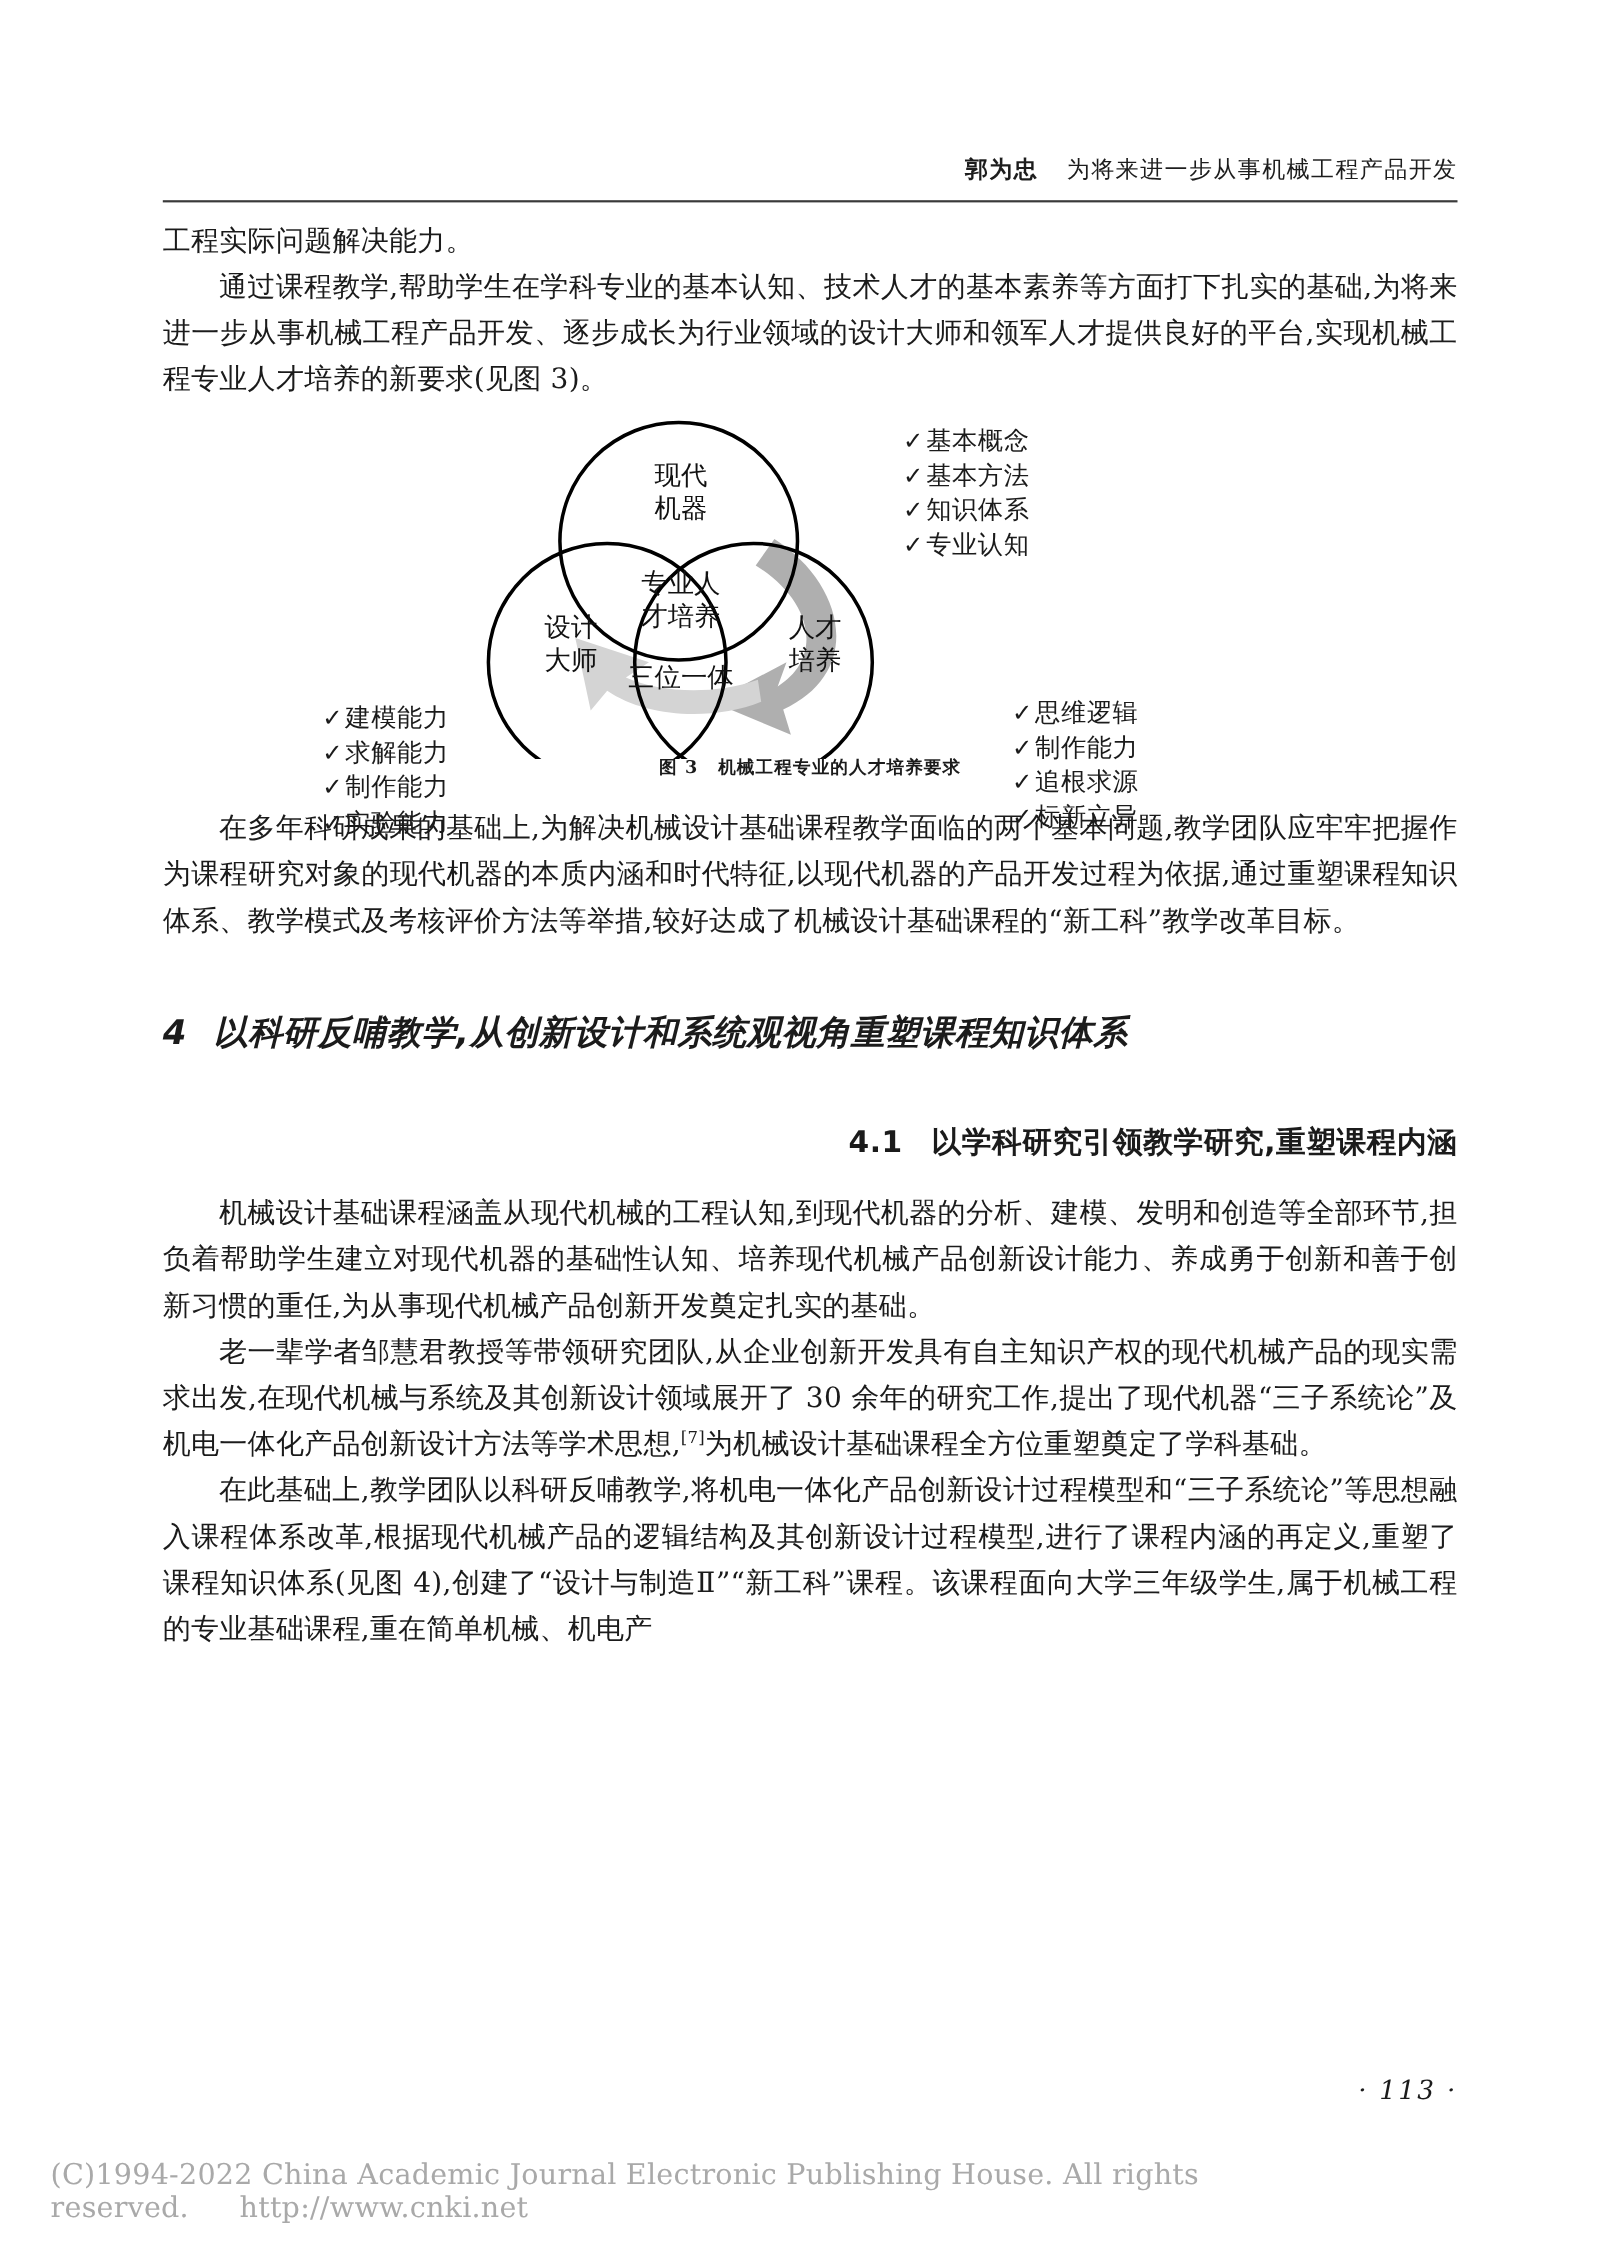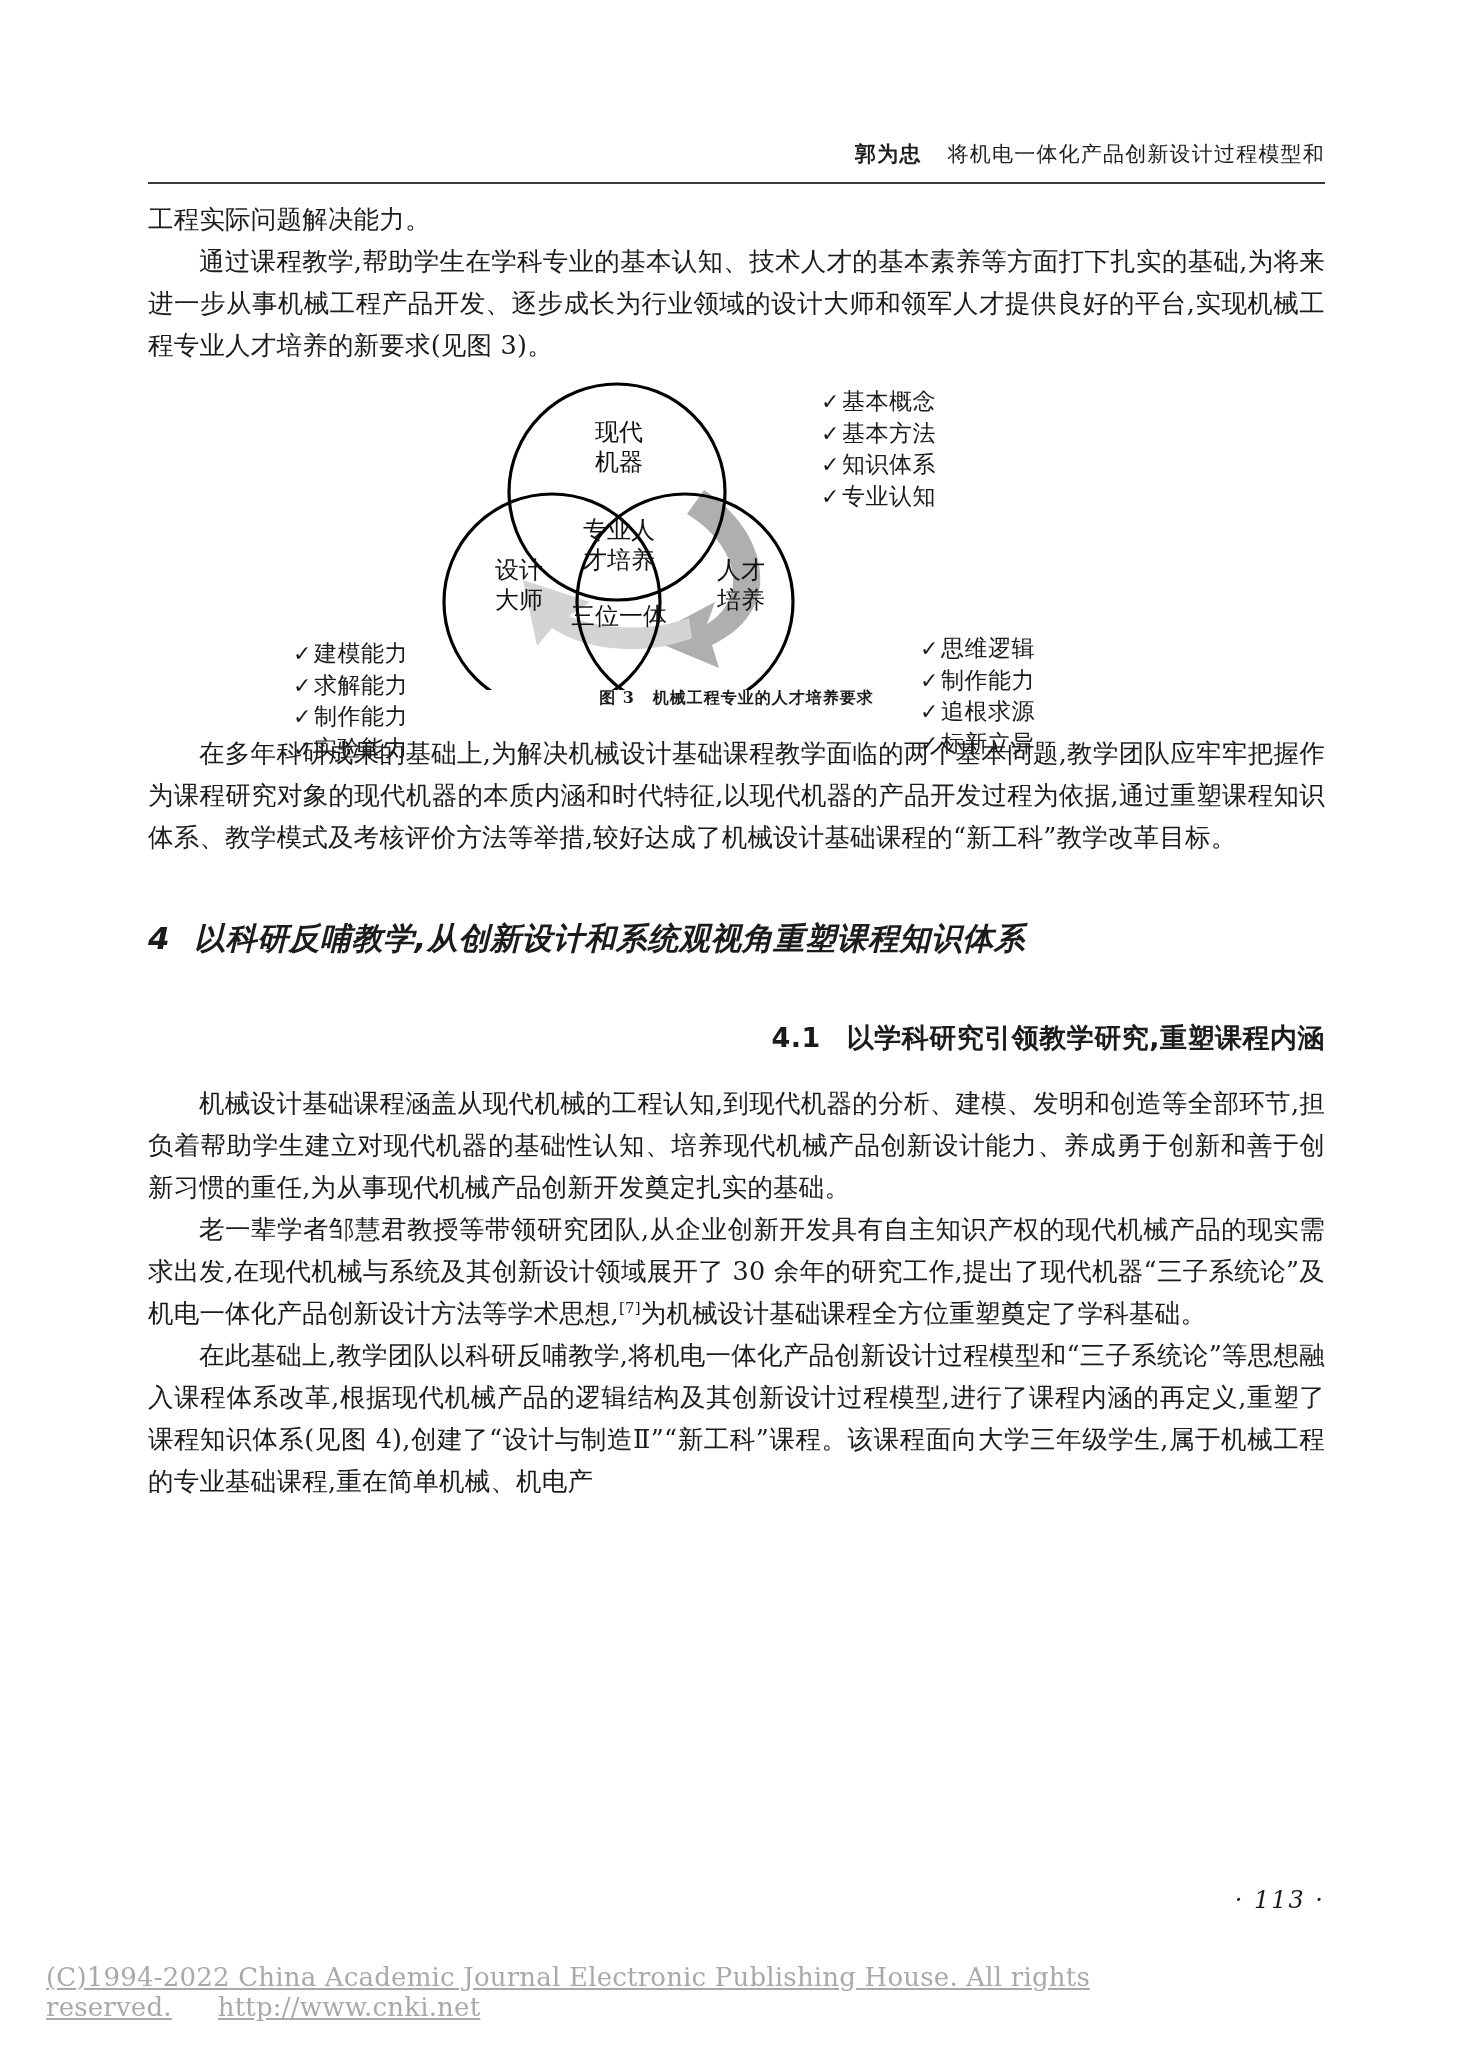--- a/index.html
+++ b/index.html
@@ -149,31 +149,30 @@
   
   .footer {
     position: absolute;
     left: 46px;
     top: 1962px;
     width: 1380px;
     font-size: 26px;
     color: #a9a9a9;
     letter-spacing: 0.2px;
     font-family: "DejaVu Serif", "Liberation Serif", serif;
-    text-decoration: underline;
   }
   .footer .url { margin-left: 46px; }
 </style>
 </head>
 <body>
 
 <div class="page">
 
   <div class="runhead">
-    <span class="author">郭为忠</span><span>将机电一体化产品创新设计过程模型和</span>
+    <span class="author">郭为忠</span><span>为将来进一步从事机械工程产品开发</span>
   </div>
   <div class="runhead-rule"></div>
 
   <div class="col">
 
     <p class="body">工程实际问题解决能力。</p>
 
     <p class="body indent">通过课程教学,帮助学生在学科专业的基本认知、技术人才的基本素养等方面打下扎实的基础,为将来进一步从事机械工程产品开发、逐步成长为行业领域的设计大师和领军人才提供良好的平台,实现机械工程专业人才培养的新要求(见图 3)。</p>
 
     <div class="figure">

